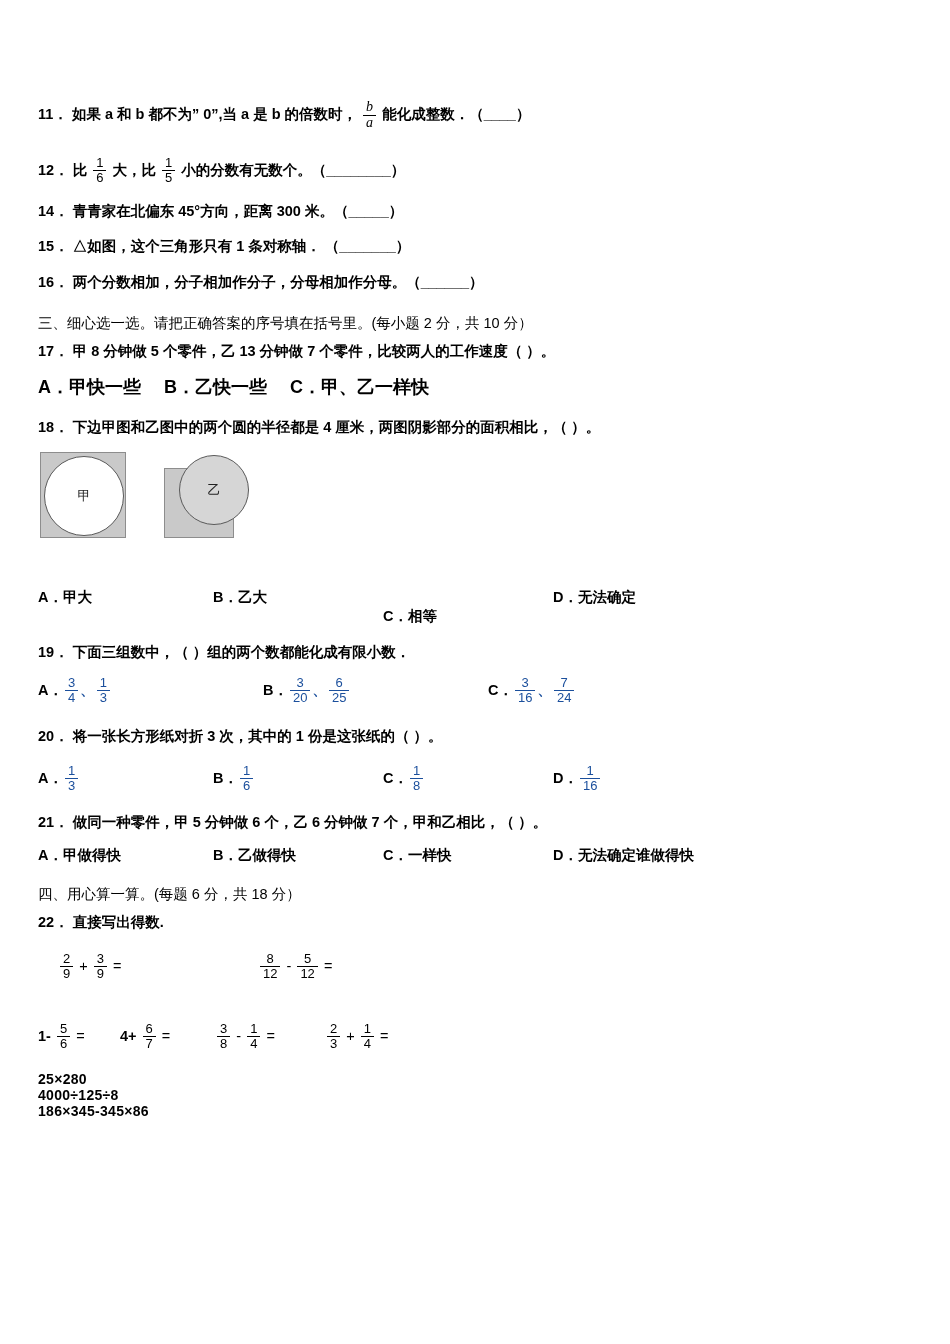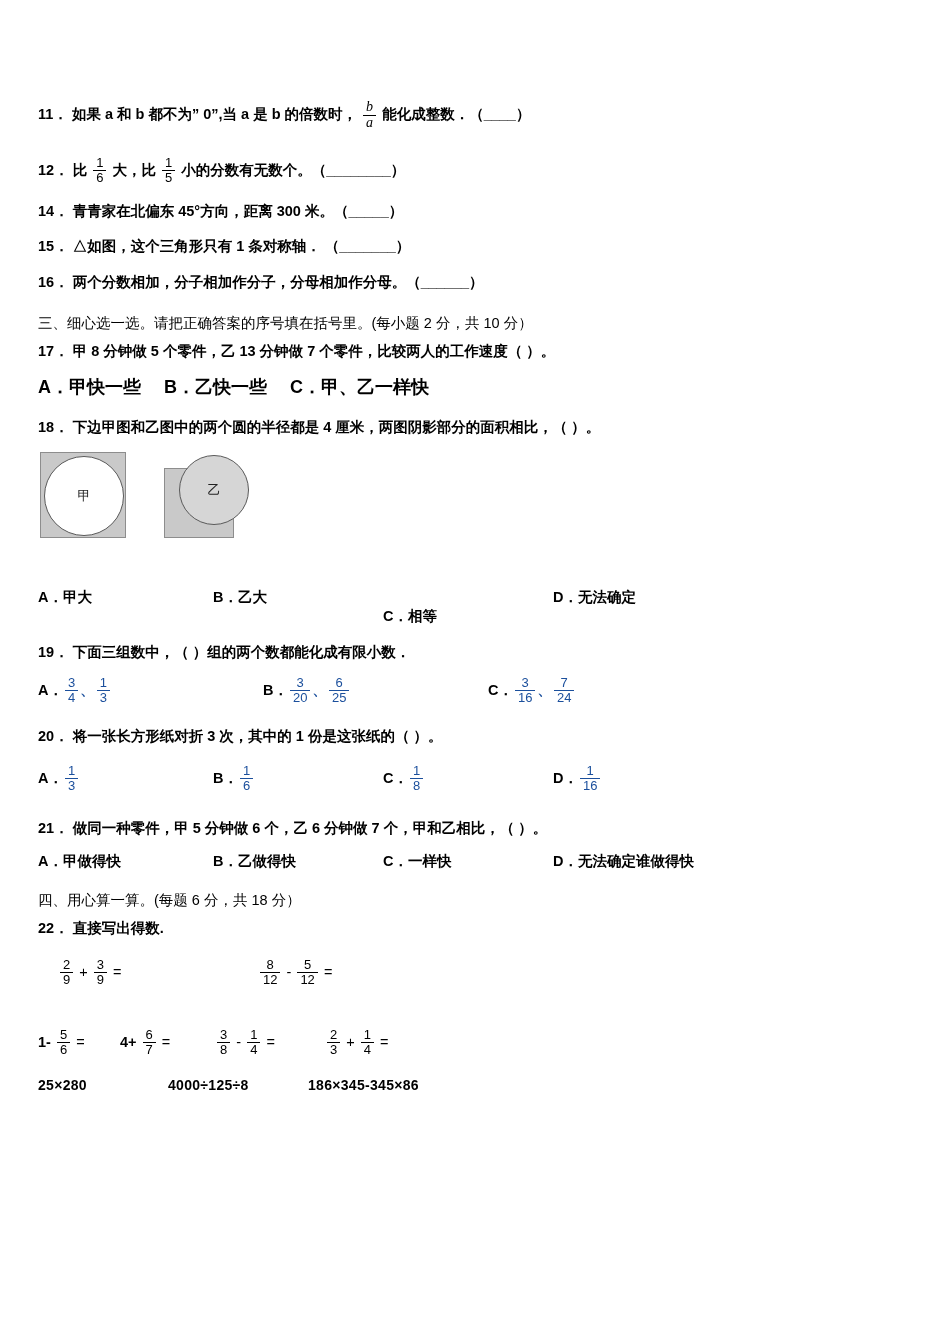--- a/index.html
+++ b/index.html
@@ -225,21 +225,21 @@
       </div>
       <div class="cell">
         <span class="b">D．</span>
         <span class="frac frac-blue">
           <span class="n">1</span>
           <span class="d">16</span>
         </span>
       </div>
     </div>
 
-    <div class="q" style="margin-top:26px;">
+    <div class="q" style="margin-top:20px;">
       <span class="num">21．</span>
       <span class="b">做同一种零件，甲 5 分钟做 6 个，乙 6 分钟做 7 个，甲和乙相比，（  ）。</span>
     </div>
     <div class="opt-grid" style="margin-top:12px;">
       <div class="cell b" style="width:175px;">A．甲做得快</div>
       <div class="cell b" style="width:170px;">B．乙做得快</div>
       <div class="cell b" style="width:170px;">C．一样快</div>
       <div class="cell b">D．无法确定谁做得快</div>
     </div>
 
@@ -314,20 +314,20 @@
         <span>+</span>
         <span class="frac">
           <span class="n">1</span>
           <span class="d">4</span>
         </span>
         <span>=</span>
       </div>
     </div>
 
 
-    <div class="calc-row mono-line" style="margin-top:20px;">
+    <div class="calc-row mono-line" style="margin-top:20px;flex-direction:column;">
       <div style="width:130px;">25×280</div>
       <div style="width:140px;">4000÷125÷8</div>
       <div>186×345-345×86</div>
     </div>
 
   </div>
 </div>
 
 </body></html>

